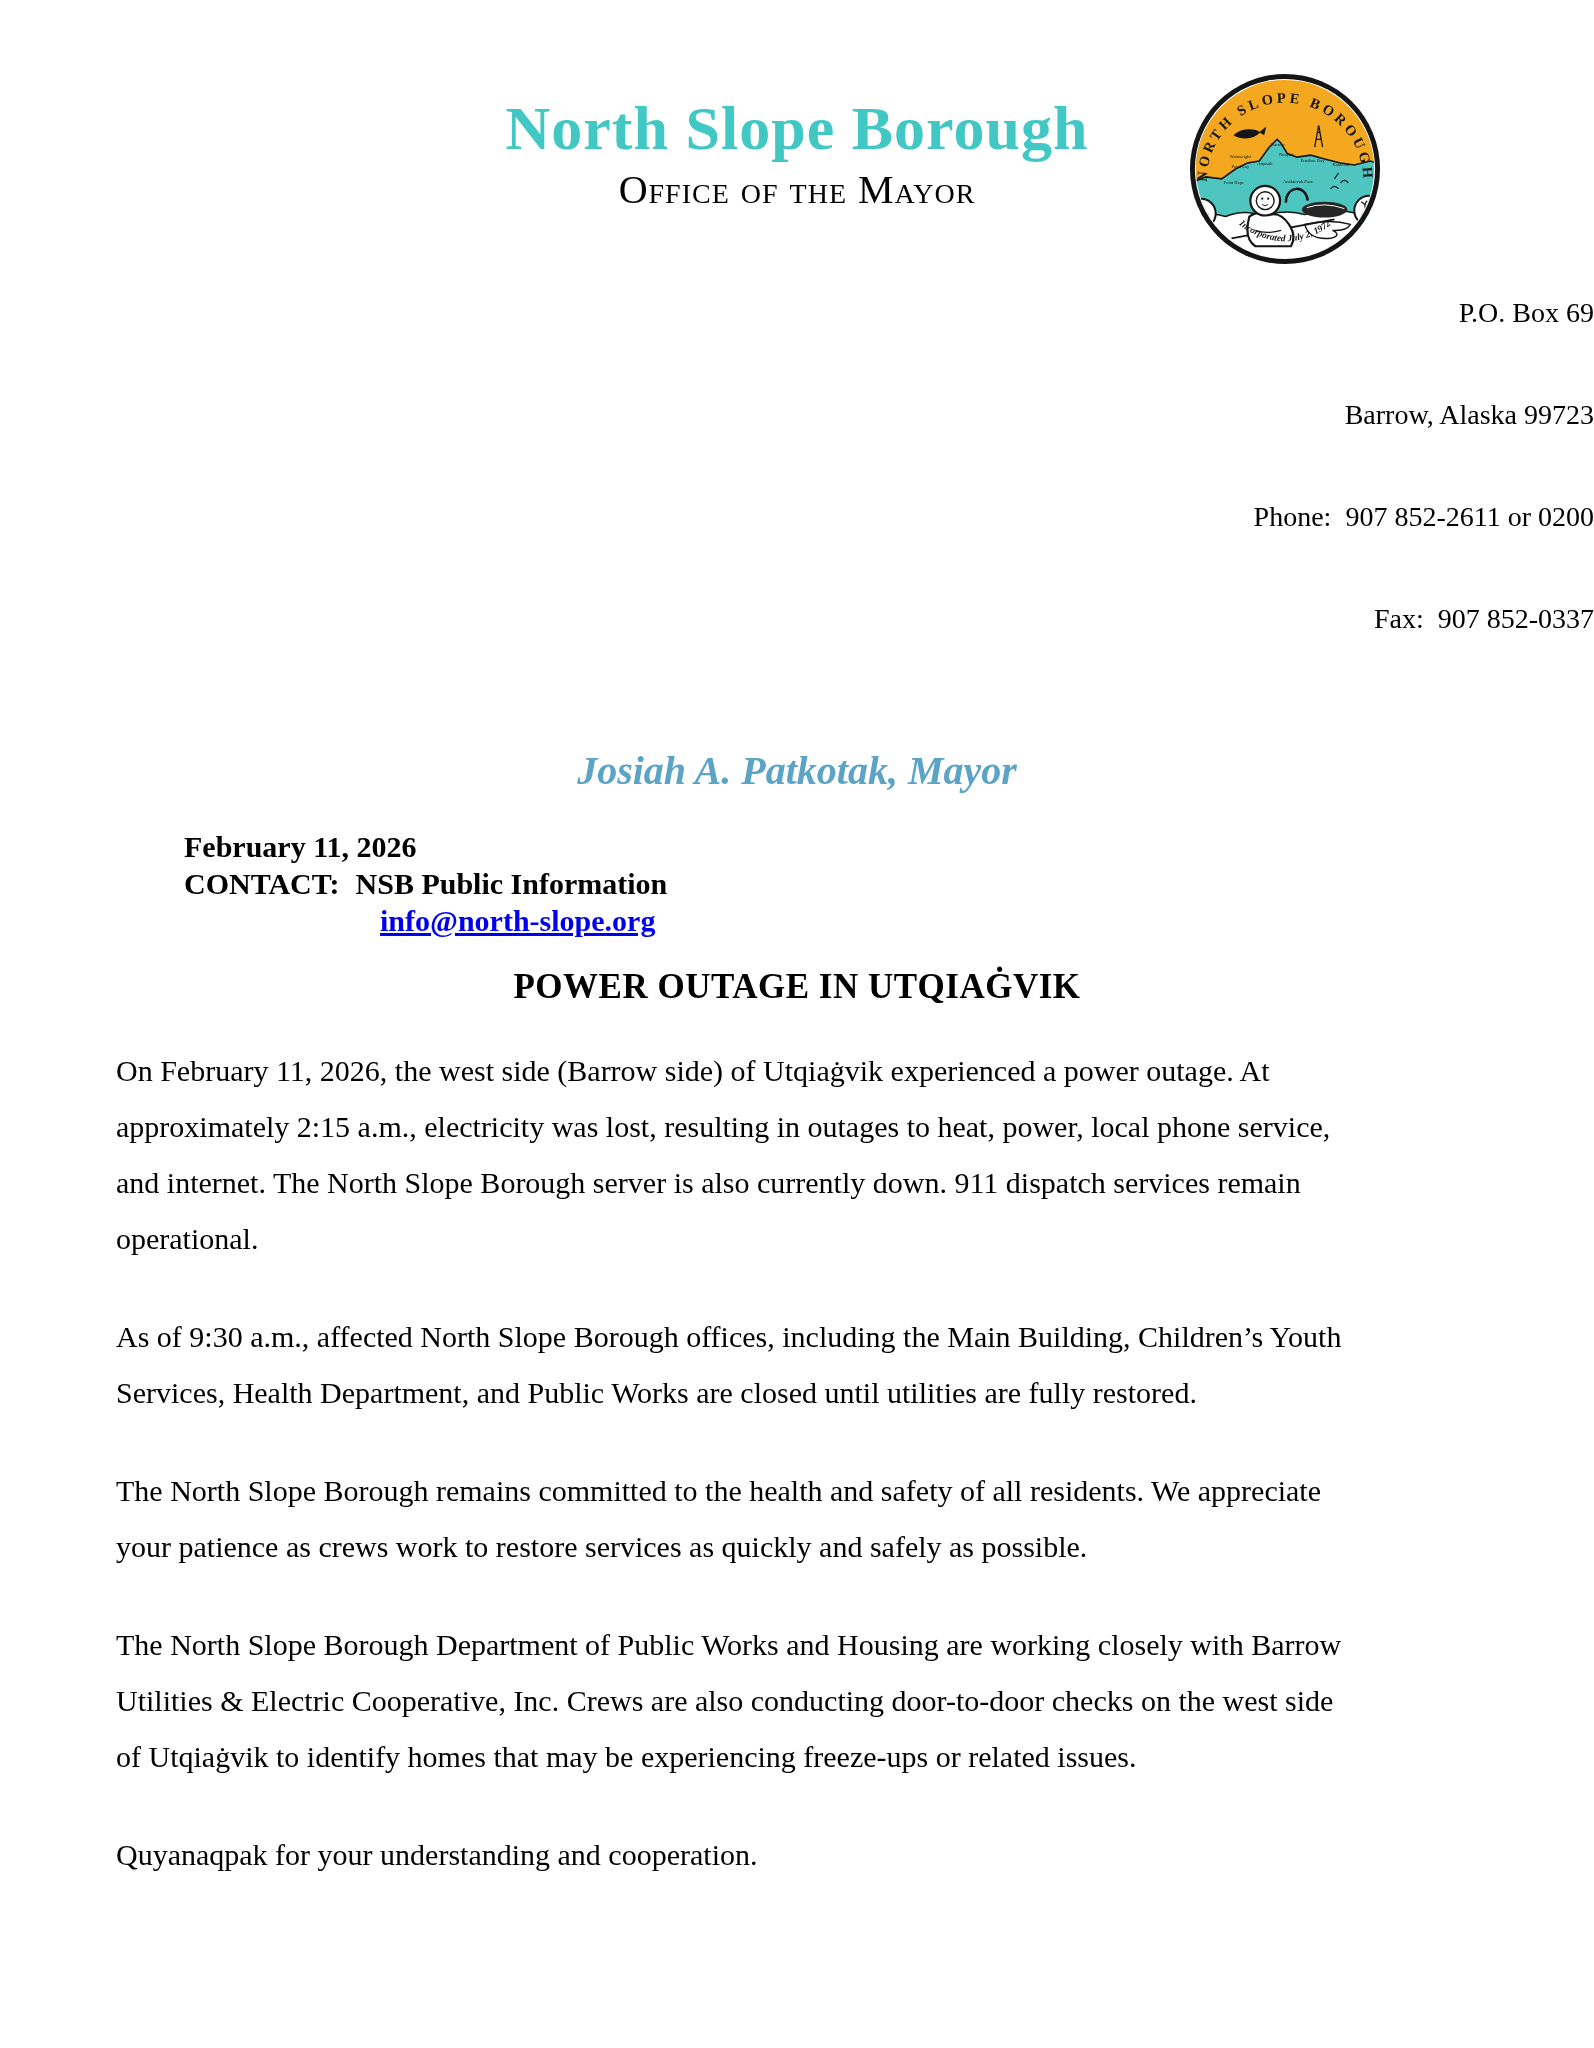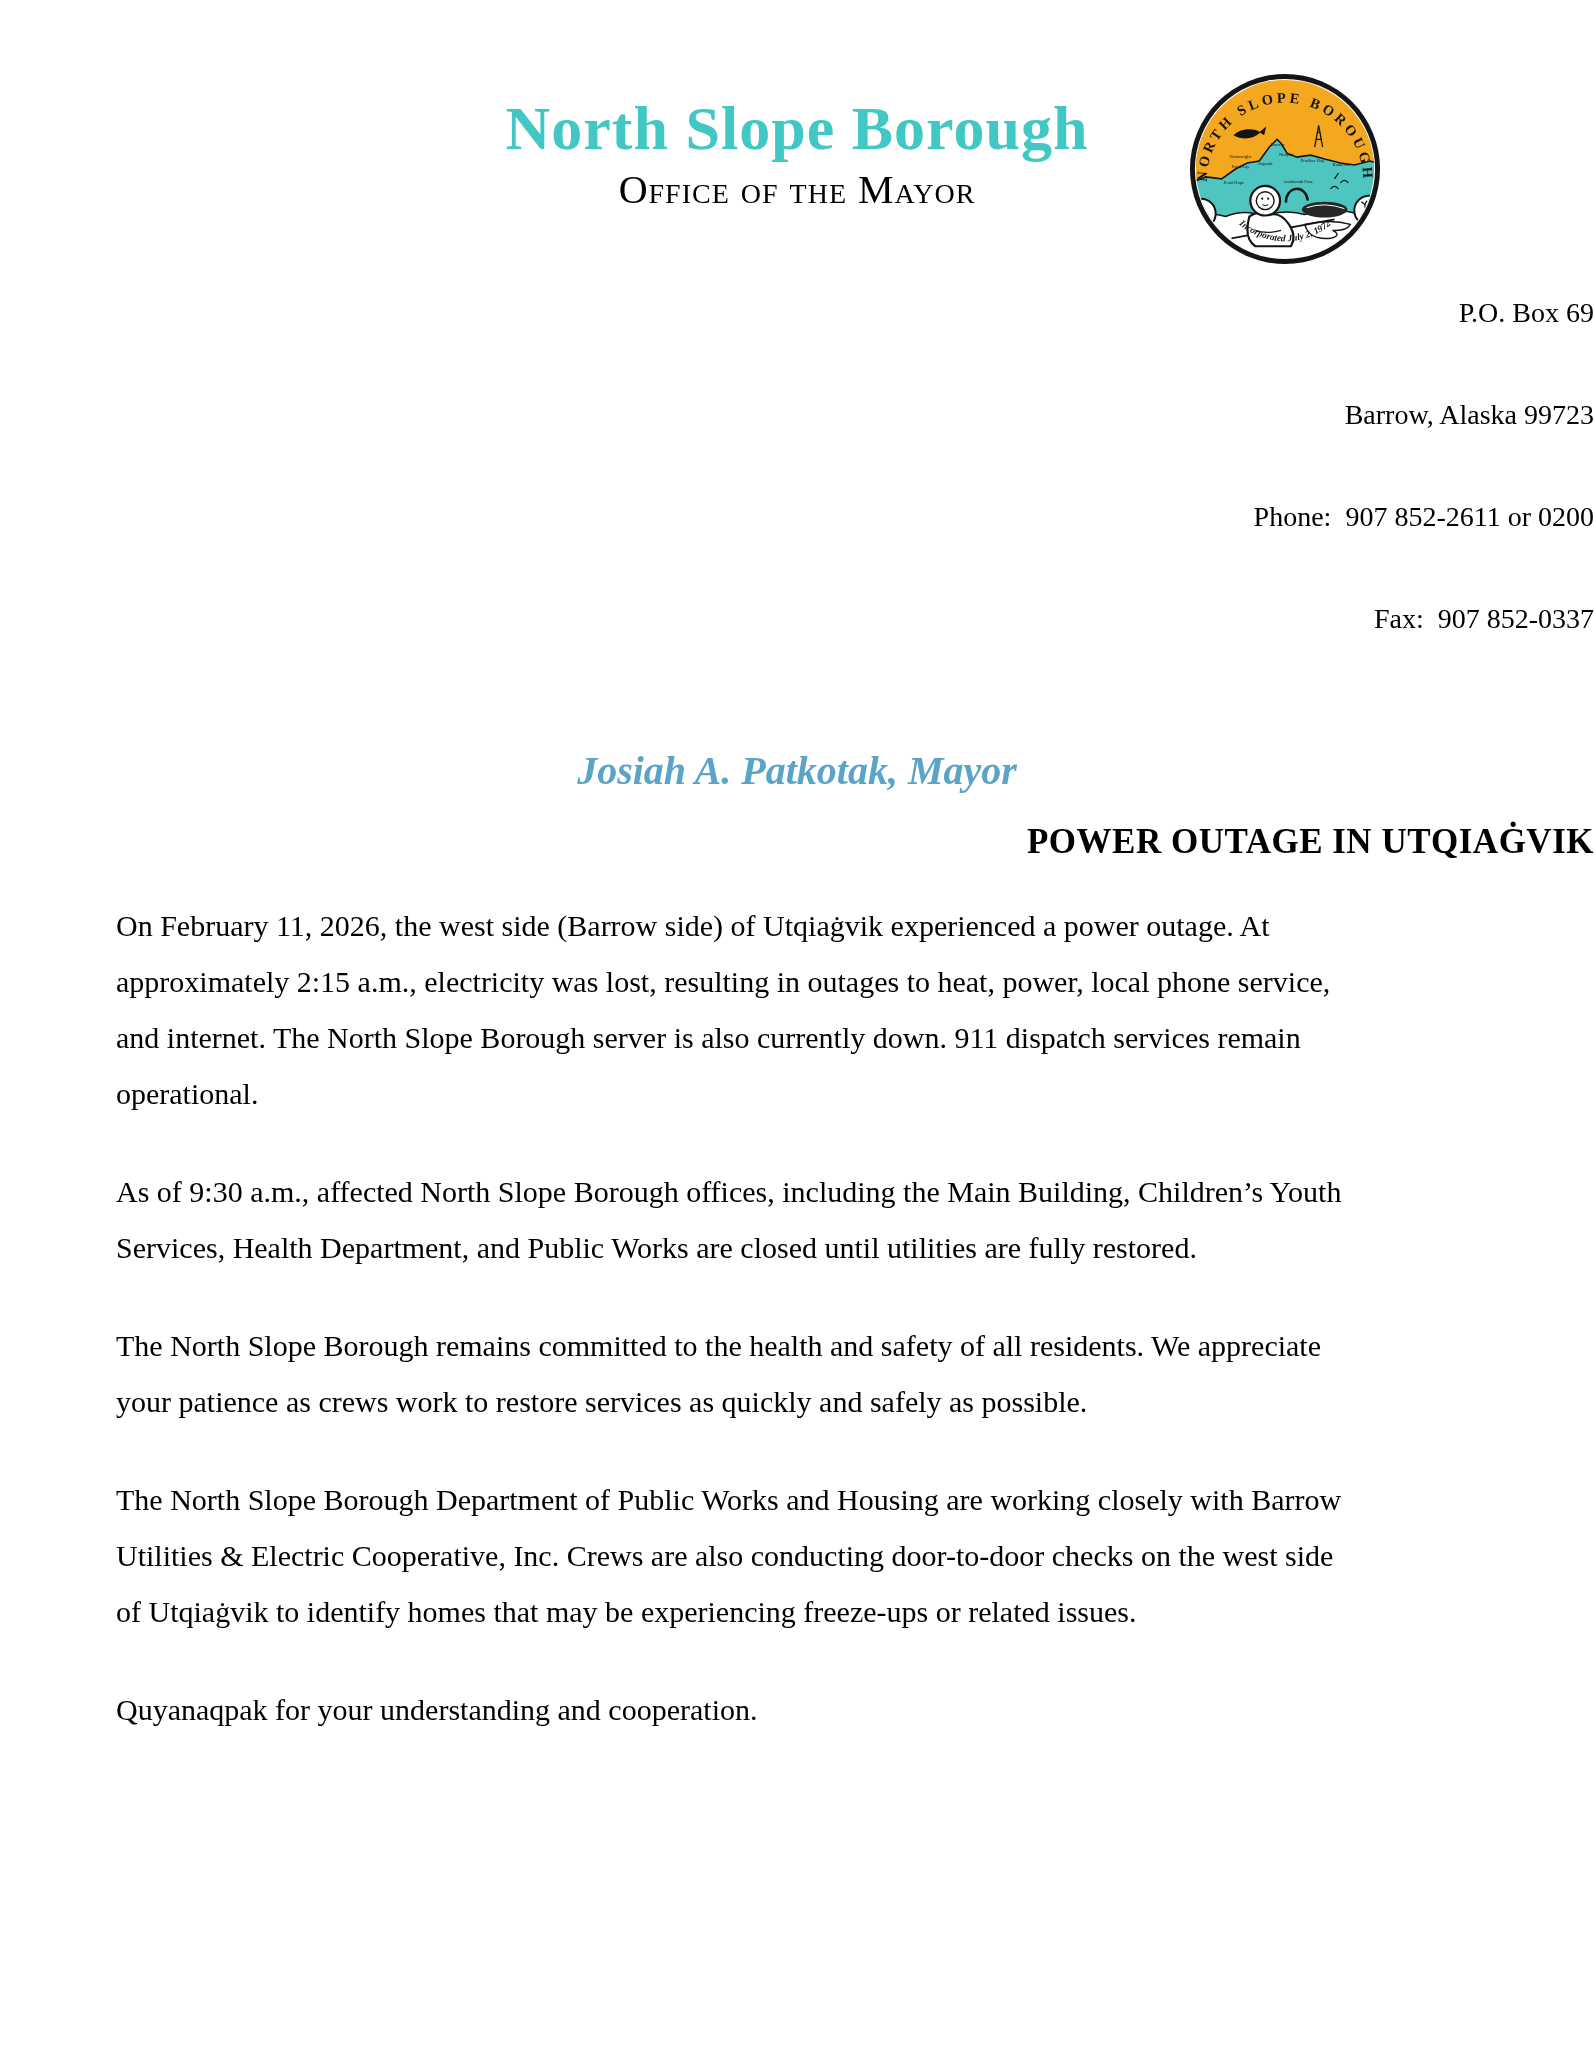--- a/index.html
+++ b/index.html
@@ -66,21 +66,21 @@
   }
   .contact-name{margin-left:16px;}
   .email-line{margin-left:196px;}
   .email-link{
     font-weight:bold;
     text-decoration:underline;
     cursor:pointer;
   }
   .headline{
     margin-top:30px;
-    text-align:right;
+    text-align:center;
     font-size:35px;
     line-height:36px;
     font-weight:bold;
     letter-spacing:0.5px;
   }
   p.body-par{
     margin:42px 0 0 116px;
     width:1232px;
     font-size:30px;
     line-height:56px;
@@ -168,20 +168,29 @@
   <div class="address-block">
     <div>P.O. Box 69</div>
     <div>Barrow, Alaska 99723</div>
     <div>Phone:  907 852-2611 or 0200</div>
     <div>Fax:  907 852-0337</div>
   </div>
 
   <div class="mayor-line" style="color: rgb(91, 164, 198);">Josiah A. Patkotak, Mayor</div>
 
 
+  <div class="meta-block">
+    <div>February 11, 2026</div>
+    <div>
+      <span>CONTACT:</span><span class="contact-name">NSB Public Information</span>
+    </div>
+    <div class="email-line">
+      <a class="email-link" style="color: rgb(0, 0, 238);">info@north-slope.org</a>
+    </div>
+  </div>
 
   <div class="headline">POWER OUTAGE IN UTQIAĠVIK</div>
 
   <p class="body-par first">On February 11, 2026, the west side (Barrow side) of Utqiaġvik experienced a power outage. At approximately 2:15 a.m., electricity was lost, resulting in outages to heat, power, local phone service, and internet. The North Slope Borough server is also currently down. 911 dispatch services remain operational.</p>
   <p class="body-par">As of 9:30 a.m., affected North Slope Borough offices, including the Main Building, Children’s Youth Services, Health Department, and Public Works are closed until utilities are fully restored.</p>
   <p class="body-par">The North Slope Borough remains committed to the health and safety of all residents. We appreciate your patience as crews work to restore services as quickly and safely as possible.</p>
   <p class="body-par">The North Slope Borough Department of Public Works and Housing are working closely with Barrow Utilities &amp; Electric Cooperative, Inc. Crews are also conducting door-to-door checks on the west side of Utqiaġvik to identify homes that may be experiencing freeze-ups or related issues.</p>
   <p class="body-par">Quyanaqpak for your understanding and cooperation.</p>
 
 </div>

